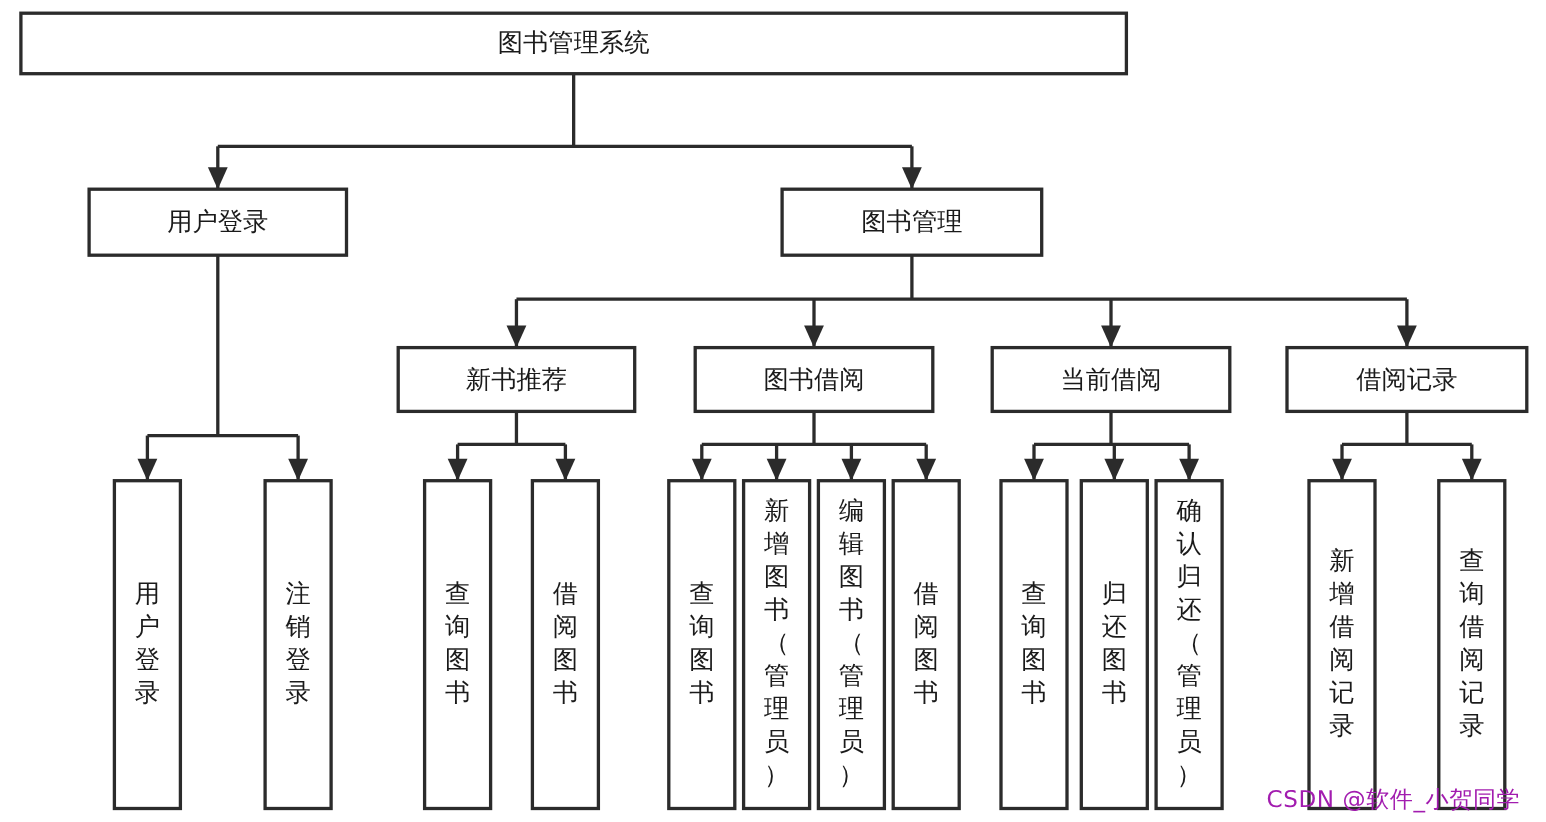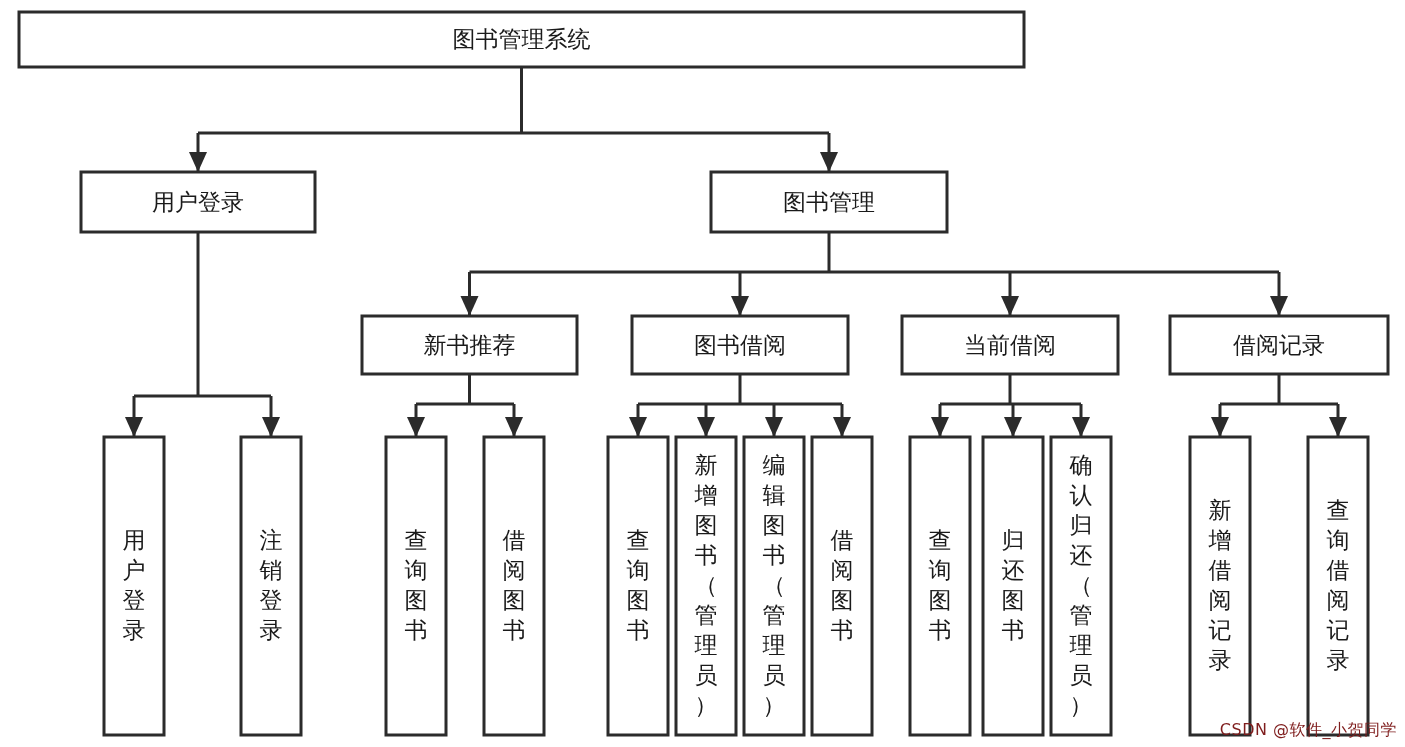--- a/index.html
+++ b/index.html
@@ -53,25 +53,25 @@
   .vlabel {
     fill: #1a1a1a;
     font-family: "DejaVu Sans", "Liberation Sans", sans-serif;
     font-size: 23px;
     text-anchor: middle;
     dominant-baseline: middle;
     white-space: pre;
   }
   .watermark {
     position: absolute;
-    right: 8px;
+    right: 23px;
     bottom: 6px;
     font-family: "DejaVu Sans", "Liberation Sans", sans-serif;
-    font-size: 16px;
-    color: #7f1d1d;
+    font-size: 21px;
+    color: #a21caf;
     letter-spacing: 0.5px;
     user-select: none;
     pointer-events: none;
   }
 </style>
 </head>
 <body>
 
 <div id="diagram-root">
 

